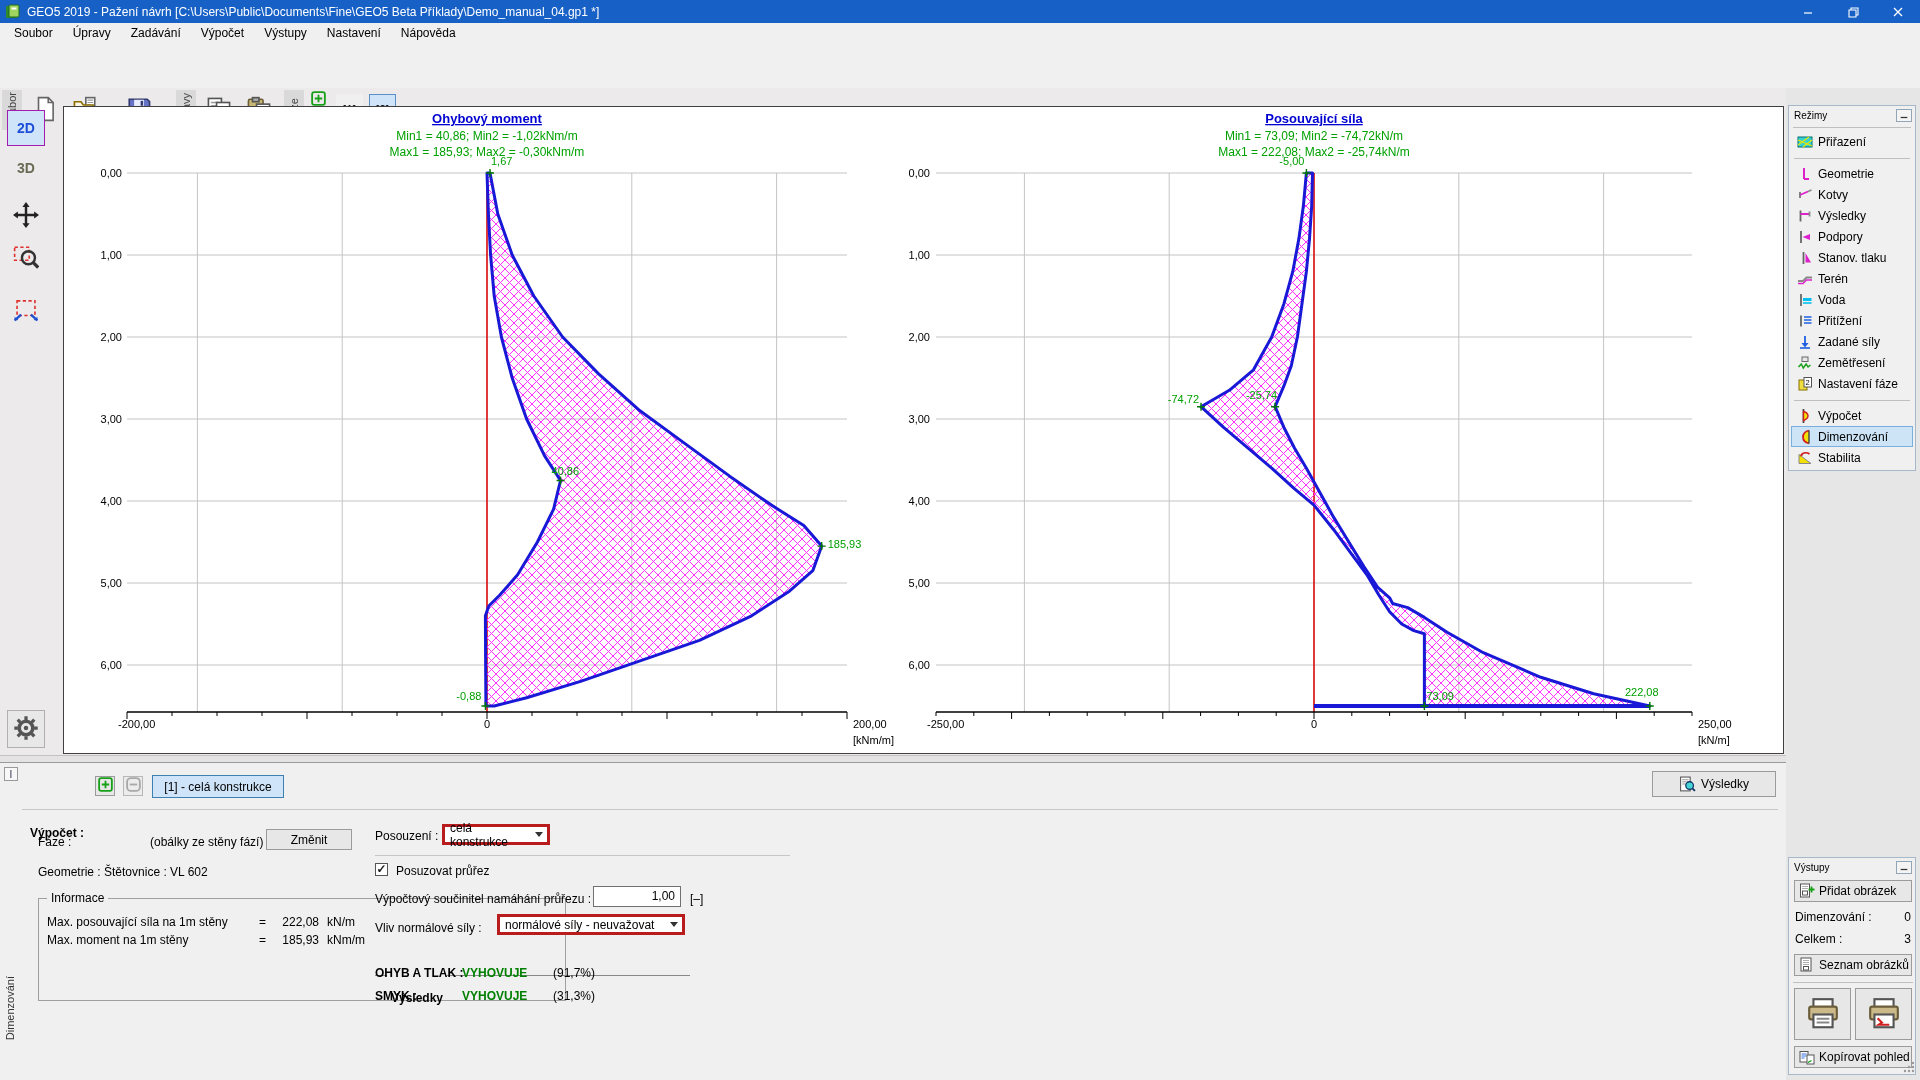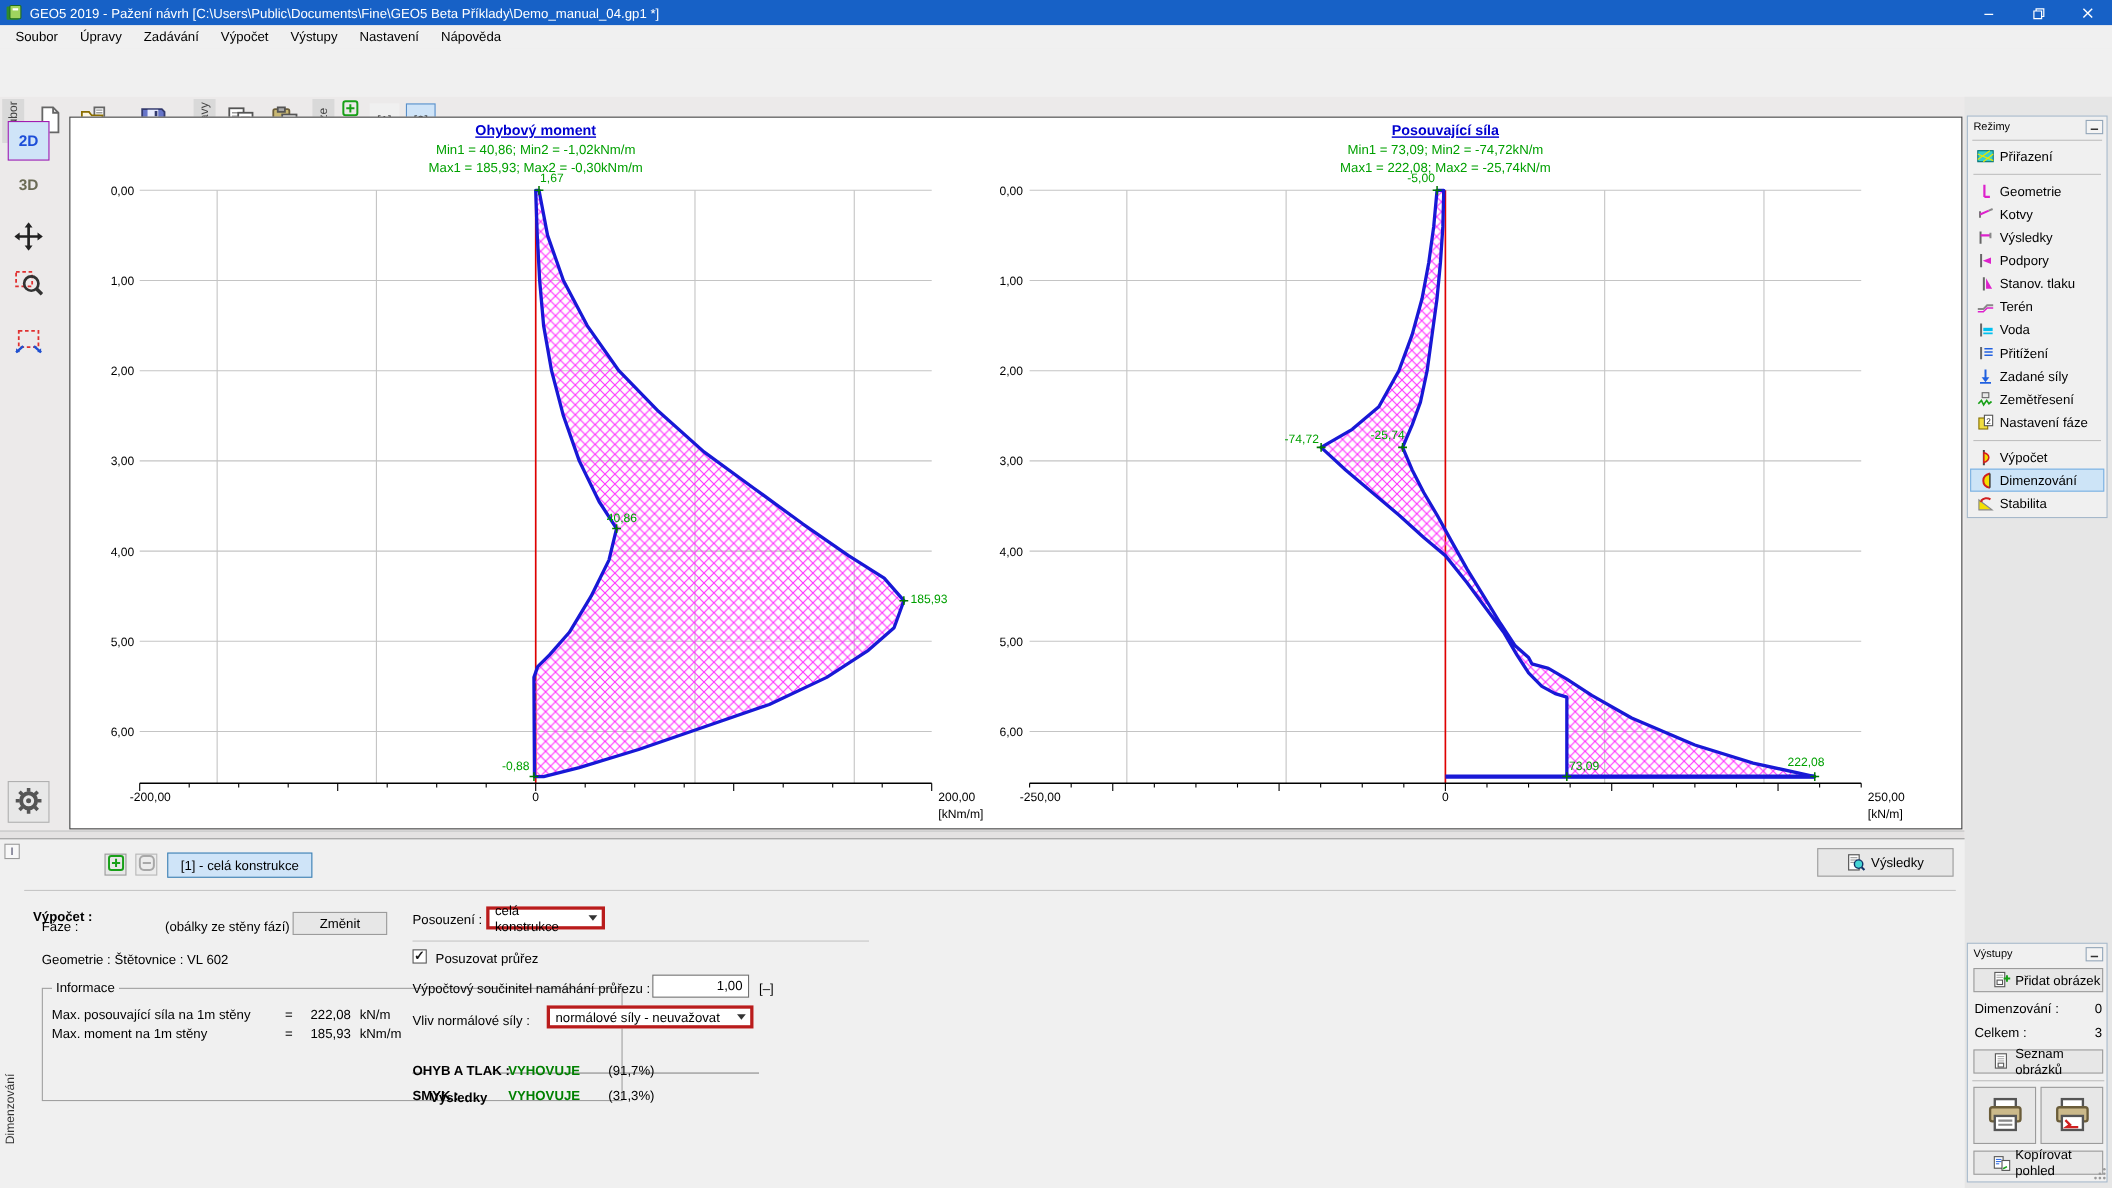--- a/index.html
+++ b/index.html
@@ -55,21 +55,21 @@
   .mode-item.selected { background:#cde4f7; border:1px solid #7ab0e0; }
   .mode-item.sep-before { margin-top:11px; position:relative; }
   .mode-item.sep-before::before { content:""; position:absolute; left:2px; right:2px; top:-6px; border-top:1px solid #bfbfbf; }
   .mode-item .icon { width:17px; height:16px; margin-right:4px; flex:0 0 17px; }
   .mode-item .icon svg { width:16px; height:16px; }
   .mode-label { font-size:12px; white-space:nowrap; }
   .modes-list { padding:3px 2px 4px 2px; }
   .modes-list::before { content:""; display:block; border-top:1px solid #bfbfbf; margin:0 2px 3px 2px; }
 
   
-  .op-btn { position:absolute; left:5px; width:118px; height:22px; background:#e7e7e7; border:1px solid #9b9b9b; display:flex; align-items:center; padding-left:17px; font-size:12px; }
+  .op-btn { position:absolute; left:5px; width:118px; height:22px; background:#e7e7e7; border:1px solid #9b9b9b; display:flex; align-items:center; padding-left:4px; font-size:12px; }
   .op-btn .icon { width:16px; height:16px; margin-right:4px; }
   .op-btn .icon svg { width:16px; height:16px; }
   .op-row { position:absolute; left:6px; width:116px; height:18px; display:flex; justify-content:space-between; font-size:12px; }
   .op-sep { position:absolute; left:4px; width:120px; border-top:1px solid #bfbfbf; }
   .print-btn { position:absolute; width:57px; height:52px; background:#e7e7e7; border:1px solid #9b9b9b; display:flex; align-items:center; justify-content:center; }
   .print-btn svg { width:34px; height:34px; }
 
   
   .bottom { position:absolute; left:0; top:762px; width:1786px; height:318px; background:#f0f0f0; border-top:1px solid #9a9a9a; }
   .bottom .hr1 { position:absolute; left:22px; top:46px; width:1756px; border-top:1px solid #c6c6c6; }

